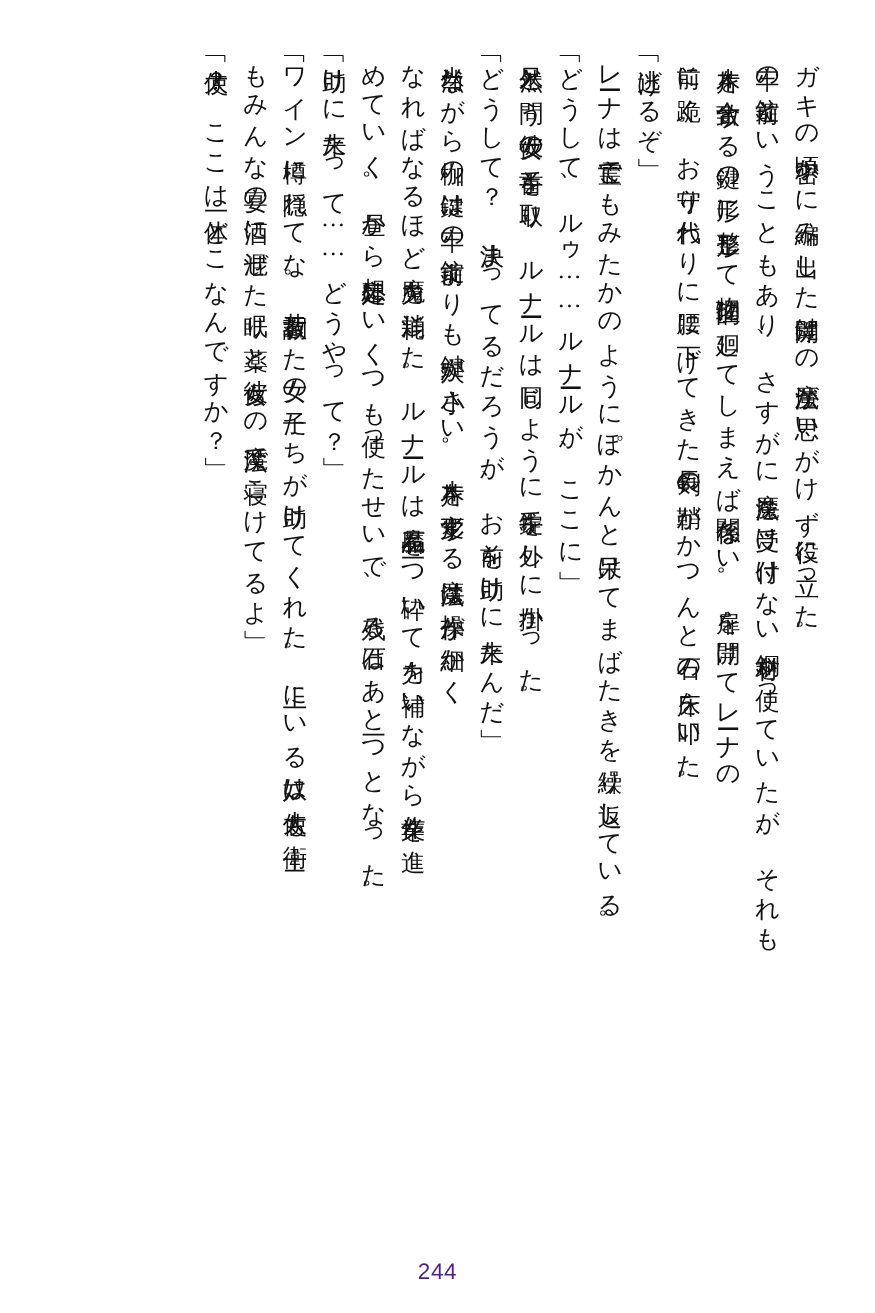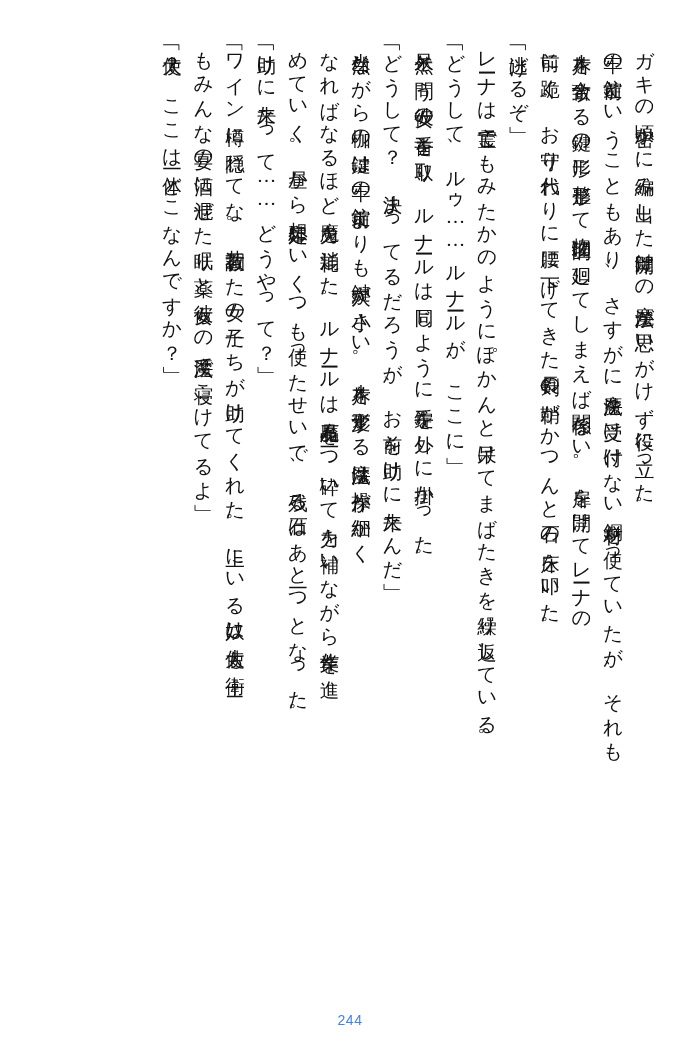--- a/index.html
+++ b/index.html
@@ -47,23 +47,23 @@
     font-weight: 400;
     color: #121212;
     box-sizing: border-box;
   }
   .page-number {
     position: absolute;
     bottom: 22px;
     left: 0;
     right: 0;
     text-align: center;
-    font-size: 14px;
+    font-size: 18px;
     font-family: "Liberation Sans", sans-serif;
-    color: #3b82f6;
+    color: #4c1d95;
     letter-spacing: 0.5px;
   }
 </style>
 </head>
 <body>
 
 <div class="page">
   <div class="text-block">
     <div class="vline">ガキの頃密かに編み出した鍵開けの魔法が思いがけず役に立った。</div>
     <div class="vline">牢の錠前ということもあり、さすがに魔法を受け付けない鋼材を使っていたが、それも</div>

